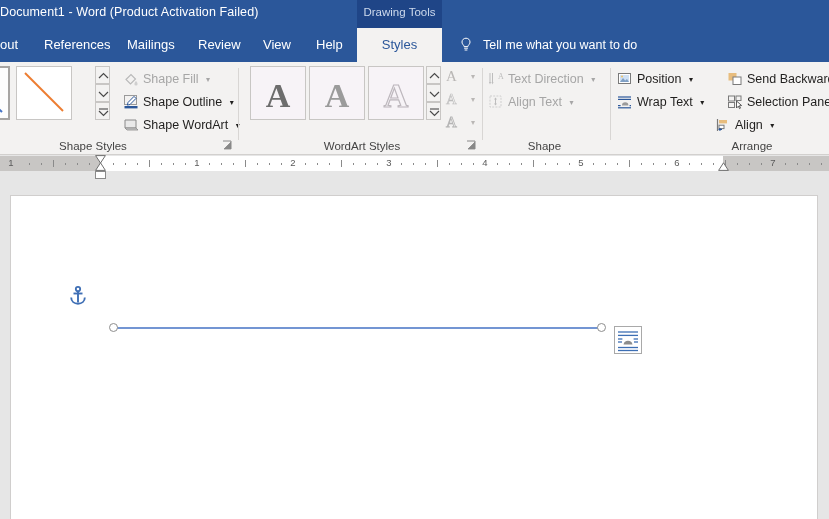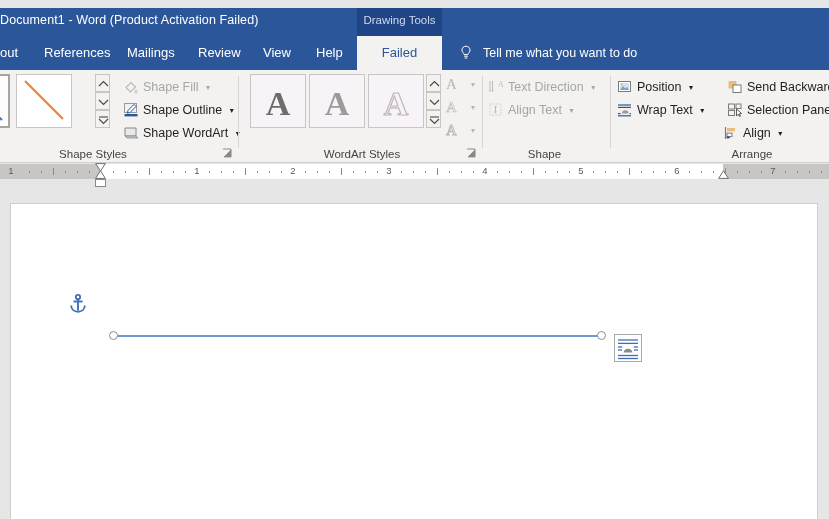--- a/index.html
+++ b/index.html
@@ -2,21 +2,21 @@
 <html><head>
 <meta charset="utf-8">
 <style>
   * { box-sizing: border-box; margin: 0; padding: 0; }
   html, body {
     width: 829px; height: 519px;
     overflow: hidden;
     font-family: "Liberation Sans", sans-serif;
     background: #e6e6e6;
   }
-  #app { position: relative; width: 829px; height: 448px; margin-top: 8px; }
+  #app { position: relative; width: 829px; height: 448px; }
 
   
   .titlebar {
     position: absolute; left: 0; top: 0; width: 829px; height: 28px;
     background: #2b579a;
   }
   .title-text {
     position: absolute; left: 0; top: 5px;
     color: #ffffff; font-size: 12.5px; letter-spacing: 0.1px;
     white-space: nowrap;
@@ -174,21 +174,21 @@
     </div>
   </div>
 
   <div class="tabstrip">
     <div class="tab" style="left:-10px">out</div>
     <div class="tab" style="left:34px">References</div>
     <div class="tab" style="left:117px">Mailings</div>
     <div class="tab" style="left:188px">Review</div>
     <div class="tab" style="left:253px">View</div>
     <div class="tab" style="left:306px">Help</div>
-    <div class="tab active" style="left:357px;width:85px;padding:0;text-align:center">Failed</div>
+    <div class="tab active" style="left:357px;width:85px;padding:0;text-align:center">Styles</div>
 
     <svg class="bulb" viewBox="0 0 18 18">
       <path d="M9 2.2c-2.3 0-4 1.7-4 3.8 0 1.5.8 2.4 1.5 3.2.4.5.6.9.6 1.4h3.8c0-.5.2-.9.6-1.4.7-.8 1.5-1.7 1.5-3.2 0-2.1-1.7-3.8-4-3.8z" fill="none" stroke="#ffffff" stroke-width="1"></path>
       <line x1="7.1" y1="12.2" x2="10.9" y2="12.2" stroke="#ffffff" stroke-width="1"></line>
       <line x1="7.6" y1="14" x2="10.4" y2="14" stroke="#ffffff" stroke-width="1"></line>
     </svg>
     <div class="tellme" style="left:483px">Tell me what you want to do</div>
   </div>
 
   <div class="ribbon">
@@ -377,21 +377,21 @@
       </div>
       <div class="cmd" style="left:110px;top:29px">
         <svg class="ic" viewBox="0 0 16 16">
           <rect x="1.5" y="2" width="6" height="5" fill="none" stroke="#7a7a7a" stroke-width="1"></rect>
           <rect x="1.5" y="8.5" width="6" height="5" fill="none" stroke="#7a7a7a" stroke-width="1"></rect>
           <rect x="9" y="2" width="5" height="4.5" fill="none" stroke="#7a7a7a" stroke-width="1"></rect>
           <path d="M9.5 7 9.5 14l1.8-1.8 1.2 2.4 1-.5-1.2-2.3 2.3-.3z" fill="#ffffff" stroke="#4a4a4a" stroke-width="0.9"></path>
         </svg>
         <span>Selection Pane</span>
       </div>
-      <div class="cmd" style="left:106px;top:52px">
+      <div class="cmd" style="left:98px;top:52px">
         <svg class="ic" viewBox="0 0 16 16">
           <line x1="2.5" y1="2" x2="2.5" y2="14" stroke="#7a7a7a" stroke-width="1.2"></line>
           <rect x="4" y="3" width="8" height="3.4" fill="#e8bd7e"></rect>
           <rect x="4" y="8.2" width="5" height="3.4" fill="#ffffff" stroke="#7a7a7a" stroke-width="1"></rect>
           <path d="M7 12.4 4 12.4" stroke="#2b579a" stroke-width="1.2"></path>
           <polyline points="5.4,11.2 4,12.4 5.4,13.6" fill="none" stroke="#2b579a" stroke-width="1.1"></polyline>
         </svg>
         <span>Align</span>
         <span class="car">▾</span>
       </div>

